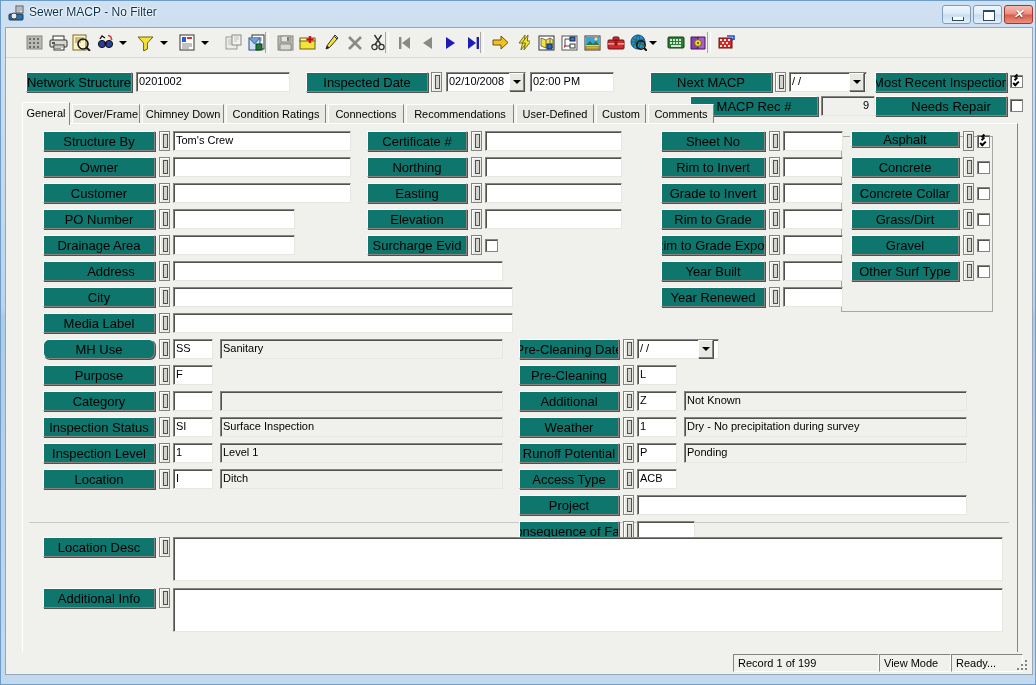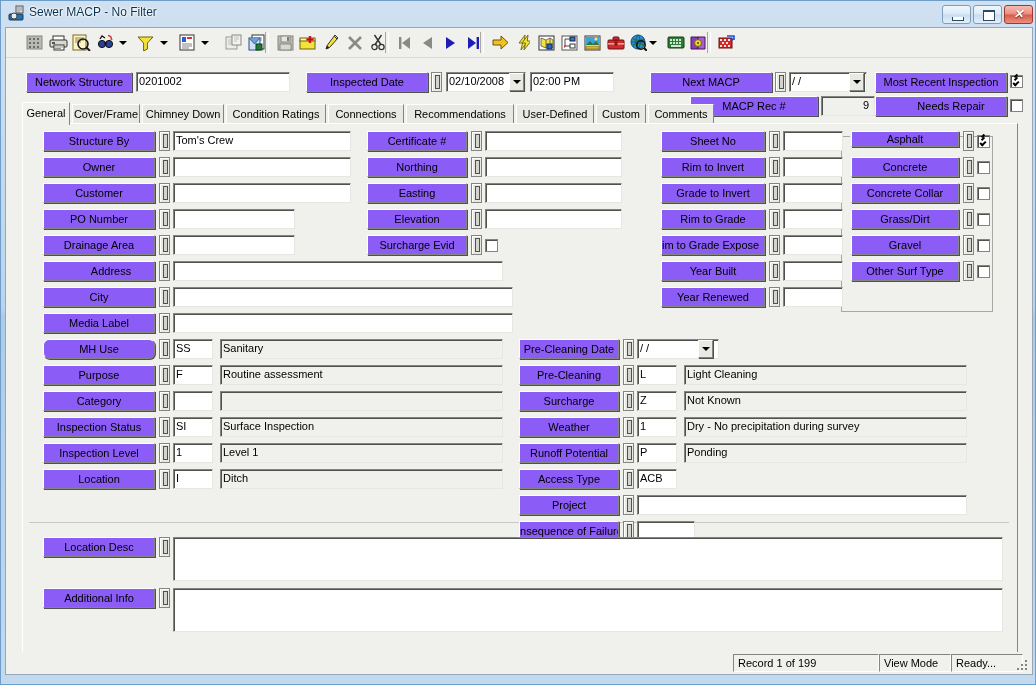--- a/index.html
+++ b/index.html
@@ -70,28 +70,28 @@
     border-left:1px solid #a8a8a0;border-right:1px solid #ffffff;}
   .tbarrow{position:absolute;top:3px;width:12px;height:23px;
     display:flex;align-items:center;justify-content:center;}
   .tbarrow b{display:block;width:0;height:0;
     border-left:4px solid transparent;border-right:4px solid transparent;
     border-top:4px solid #000;}
 
   
   .lbl-btn{
     position:absolute;
-    background:#8b5cf6;
+    background:#0f766e;
     border:1px solid #ffffff;
     border-right-color:#848480;border-bottom-color:#848480;
     box-shadow:1px 1px 0 #50504c;
     box-sizing:border-box;
     text-align:center;
     color:#000;
-    font-size:11px;
+    font-size:13px;
     white-space:nowrap;
     overflow:hidden;
     display:flex;align-items:center;justify-content:center;
   }
   .tf{
     position:absolute;
     background:#ffffff;
     border:1px solid #848480;
     border-right-color:#e7e7e2;border-bottom-color:#e7e7e2;
     box-shadow:inset 1px 1px 0 #50504c;
@@ -539,21 +539,20 @@
         <div class="lbl-btn" style="left:20px;top:189px;width:112px;height:20px;">Media Label</div>
         <div class="lk" style="left:136px;top:189px;height:20px;"></div>
         <div class="tf" style="left:150px;top:189px;width:340px;height:20px;"></div>
         <div class="lbl-btn" style="left:20px;top:215px;width:112px;height:20px;border-radius:6px;">MH Use</div>
         <div class="lk" style="left:136px;top:215px;height:20px;"></div>
         <div class="tf" style="left:150px;top:215px;width:40px;height:20px;">SS</div>
         <div class="tf ro" style="left:197px;top:215px;width:283px;height:20px;">Sanitary</div>
         <div class="lbl-btn" style="left:20px;top:241px;width:112px;height:20px;">Purpose</div>
         <div class="lk" style="left:136px;top:241px;height:20px;"></div>
         <div class="tf" style="left:150px;top:241px;width:40px;height:20px;">F</div>
-        <div class="tf ro" style="left:197px;top:241px;width:283px;height:20px;">Routine assessment</div>
         <div class="lbl-btn" style="left:20px;top:267px;width:112px;height:20px;">Category</div>
         <div class="lk" style="left:136px;top:267px;height:20px;"></div>
         <div class="tf" style="left:150px;top:267px;width:40px;height:20px;"></div>
         <div class="tf ro" style="left:197px;top:267px;width:283px;height:20px;"></div>
         <div class="lbl-btn" style="left:20px;top:293px;width:112px;height:20px;">Inspection Status</div>
         <div class="lk" style="left:136px;top:293px;height:20px;"></div>
         <div class="tf" style="left:150px;top:293px;width:40px;height:20px;">SI</div>
         <div class="tf ro" style="left:197px;top:293px;width:283px;height:20px;">Surface Inspection</div>
         <div class="lbl-btn" style="left:20px;top:319px;width:112px;height:20px;">Inspection Level</div>
         <div class="lk" style="left:136px;top:319px;height:20px;"></div>
@@ -619,22 +618,21 @@
         <div class="cb" style="left:954px;top:141px;"></div>
         <div class="lbl-btn" style="left:496px;top:215px;width:100px;height:20px;">Pre-Cleaning Date</div>
         <div class="lk" style="left:600px;top:215px;height:20px;"></div>
         <div class="tf" style="left:614px;top:215px;width:82px;height:20px;">  /  /</div>
         <div class="ddarrow" style="left:675px;top:216px;height:18px;">
           <b></b>
         </div>
         <div class="lbl-btn" style="left:496px;top:241px;width:100px;height:20px;">Pre-Cleaning</div>
         <div class="lk" style="left:600px;top:241px;height:20px;"></div>
         <div class="tf" style="left:614px;top:241px;width:40px;height:20px;">L</div>
-        <div class="tf ro" style="left:661px;top:241px;width:283px;height:20px;">Light Cleaning</div>
-        <div class="lbl-btn" style="left:496px;top:267px;width:100px;height:20px;">Surcharge</div>
+        <div class="lbl-btn" style="left:496px;top:267px;width:100px;height:20px;">Additional</div>
         <div class="lk" style="left:600px;top:267px;height:20px;"></div>
         <div class="tf" style="left:614px;top:267px;width:40px;height:20px;">Z</div>
         <div class="tf ro" style="left:661px;top:267px;width:283px;height:20px;">Not Known</div>
         <div class="lbl-btn" style="left:496px;top:293px;width:100px;height:20px;">Weather</div>
         <div class="lk" style="left:600px;top:293px;height:20px;"></div>
         <div class="tf" style="left:614px;top:293px;width:40px;height:20px;">1</div>
         <div class="tf ro" style="left:661px;top:293px;width:283px;height:20px;">Dry - No precipitation during survey</div>
         <div class="lbl-btn" style="left:496px;top:319px;width:100px;height:20px;">Runoff Potential</div>
         <div class="lk" style="left:600px;top:319px;height:20px;"></div>
         <div class="tf" style="left:614px;top:319px;width:40px;height:20px;">P</div>

